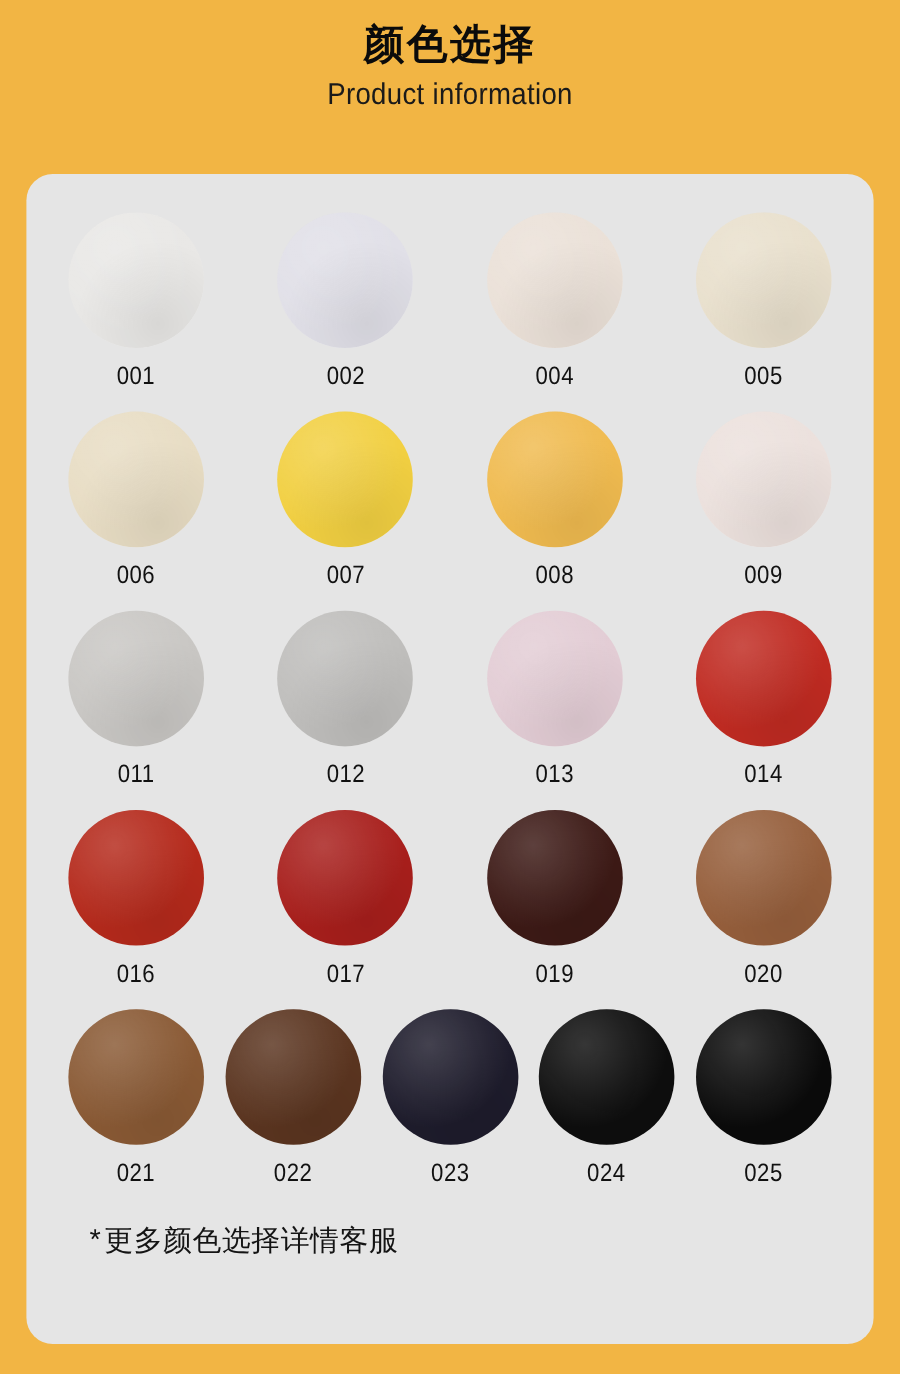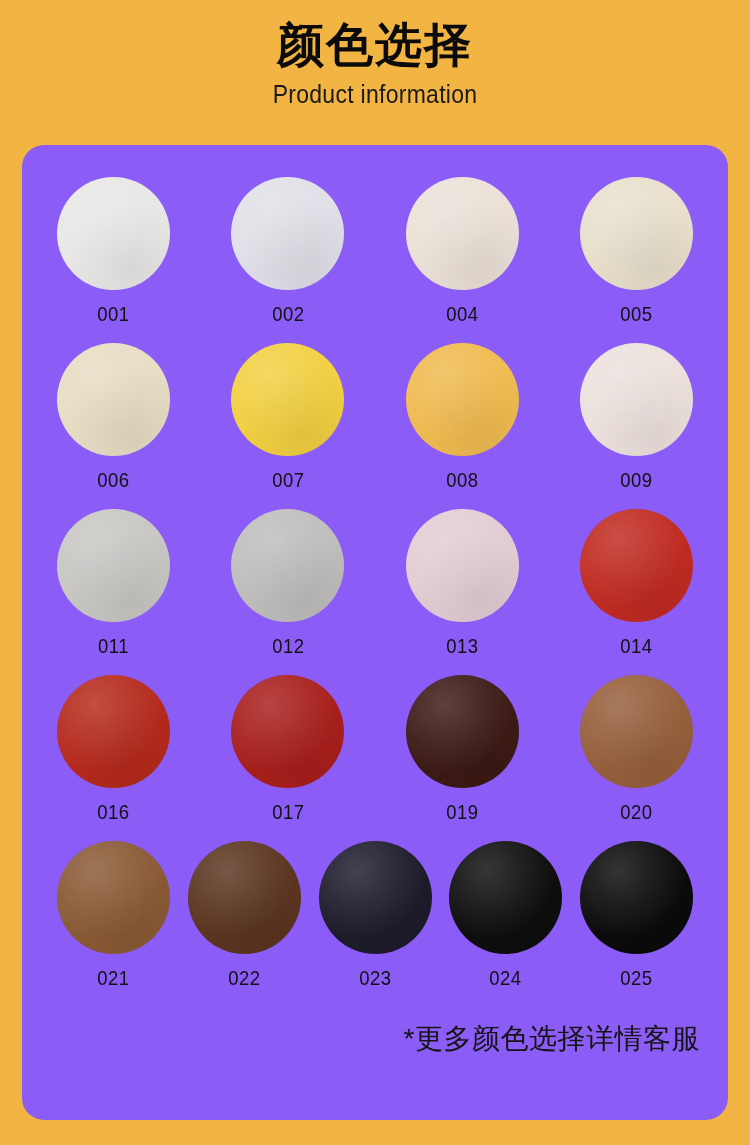--- a/index.html
+++ b/index.html
@@ -21,21 +21,21 @@
     display: flex;
     flex-direction: column;
     align-items: center;
   }
   .header {
     width: 100%;
     text-align: center;
     padding-top: 18px;
   }
   .header-title {
-    font-size: 47px;
+    font-size: 34px;
     font-weight: 700;
     color: #0b0b0b;
     letter-spacing: 2px;
     line-height: 1.15;
     font-family: "DejaVu Sans", "Liberation Sans", sans-serif;
     margin: 0;
   }
   .header-subtitle {
     font-size: 25px;
     color: #1a1a1a;
@@ -45,21 +45,21 @@
     letter-spacing: 0.3px;
     font-family: "Liberation Sans", sans-serif;
     transform: scaleX(0.92);
   }
   .card {
     position: absolute;
     left: 22px;
     top: 145px;
     width: 706px;
     height: 975px;
-    background: #8b5cf6;
+    background: #e5e5e5;
     border-radius: 22px;
     box-sizing: border-box;
     padding: 32px 28px 0 28px;
     display: flex;
     flex-direction: column;
   }
   .swatch-grid {
     display: flex;
     flex-direction: column;
     gap: 0px;
@@ -101,26 +101,25 @@
     letter-spacing: 0.5px;
     font-family: "Liberation Sans", sans-serif;
     transform: scaleX(0.88);
     line-height: 1;
   }
   .card-footer {
     margin-top: 14px;
     padding-left: 22px;
   }
   .footer-note {
-    font-size: 28px;
+    font-size: 24px;
     color: #141414;
-    font-family: Liberation Sans, sans-serif;
+    font-family: Liberation Mono, monospace;
     letter-spacing: 0.5px;
     line-height: 1.3;
-    text-align: right;
   }
 </style>
 </head>
 <body>
 
 <div class="page">
 
   <div class="header">
     <div class="header-title">颜色选择</div>
     <div class="header-subtitle">Product information</div>

